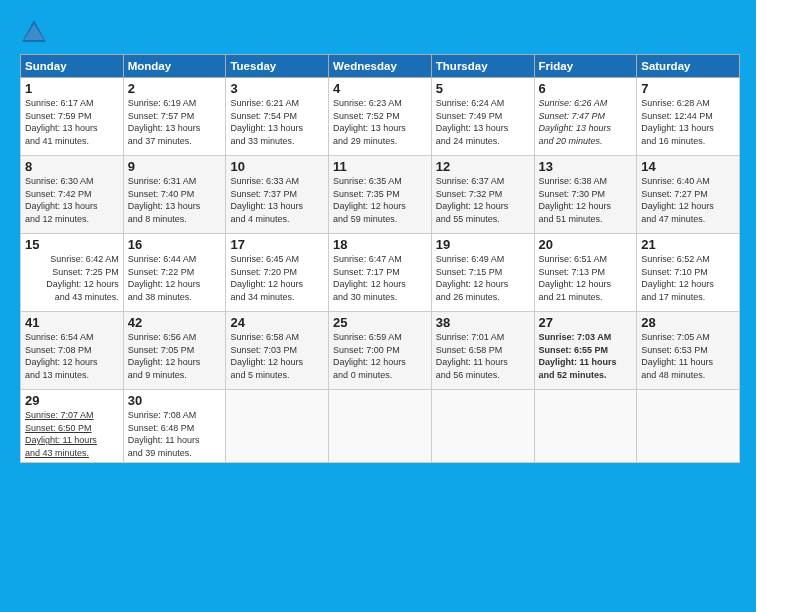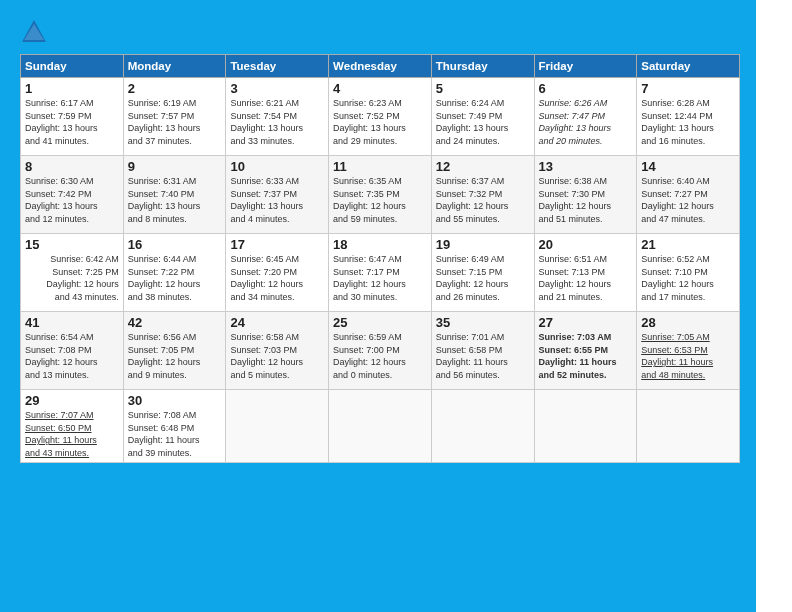--- a/index.html
+++ b/index.html
@@ -315,36 +315,36 @@
 and 5 minutes.</div>
           </td>
           <td>
             <span class="day-num">25</span>
             <div class="day-info" style="white-space: pre-line;">Sunrise: 6:59 AM
 Sunset: 7:00 PM
 Daylight: 12 hours
 and 0 minutes.</div>
           </td>
           <td>
-            <span class="day-num">35</span>
+            <span class="day-num">38</span>
             <div class="day-info" style="white-space: pre-line;">Sunrise: 7:01 AM
 Sunset: 6:58 PM
 Daylight: 11 hours
 and 56 minutes.</div>
           </td>
           <td>
             <span class="day-num">27</span>
             <div class="day-info" style="white-space: pre-line; font-weight: bold;">Sunrise: 7:03 AM
 Sunset: 6:55 PM
 Daylight: 11 hours
 and 52 minutes.</div>
           </td>
           <td>
             <span class="day-num">28</span>
-            <div class="day-info" style="white-space: pre-line; text-decoration: underline;">Sunrise: 7:05 AM
+            <div class="day-info" style="white-space: pre-line;">Sunrise: 7:05 AM
 Sunset: 6:53 PM
 Daylight: 11 hours
 and 48 minutes.</div>
           </td>
         </tr>
         <tr class="last-row">
           <td>
             <span class="day-num">29</span>
             <div class="day-info" style="white-space: pre-line; text-decoration: underline;">Sunrise: 7:07 AM
 Sunset: 6:50 PM

